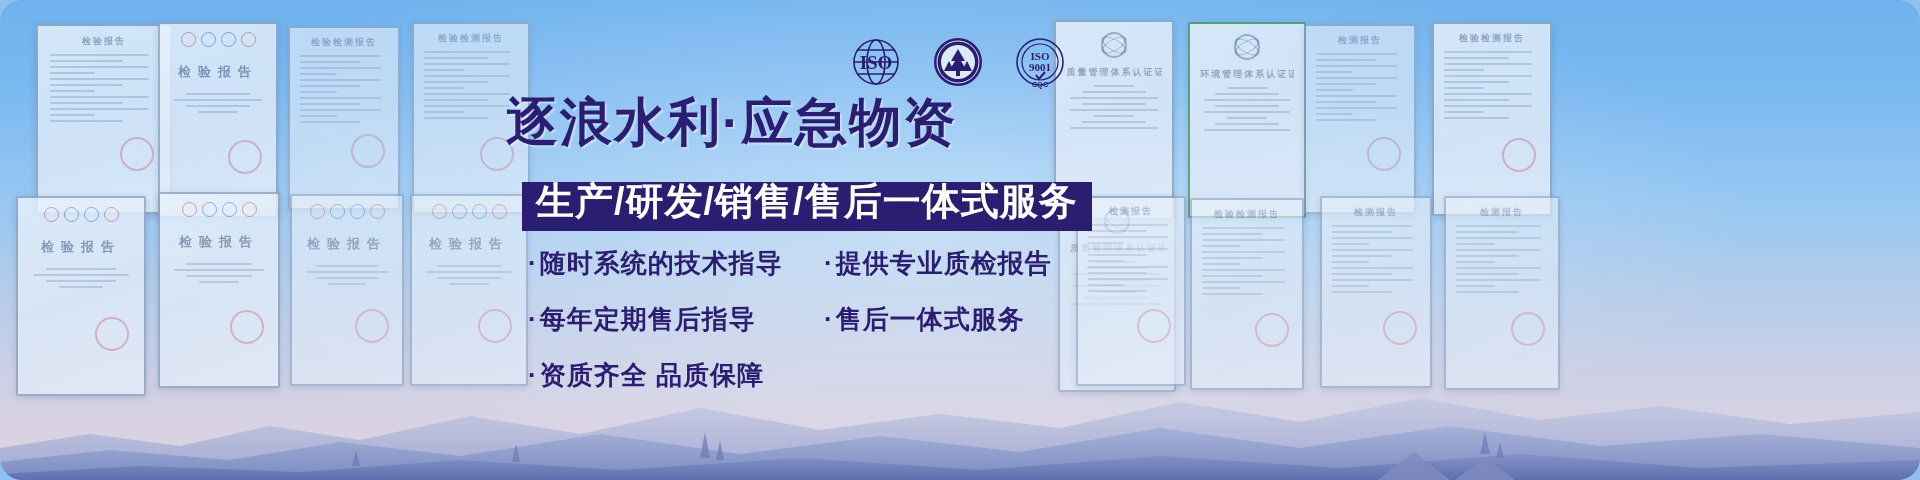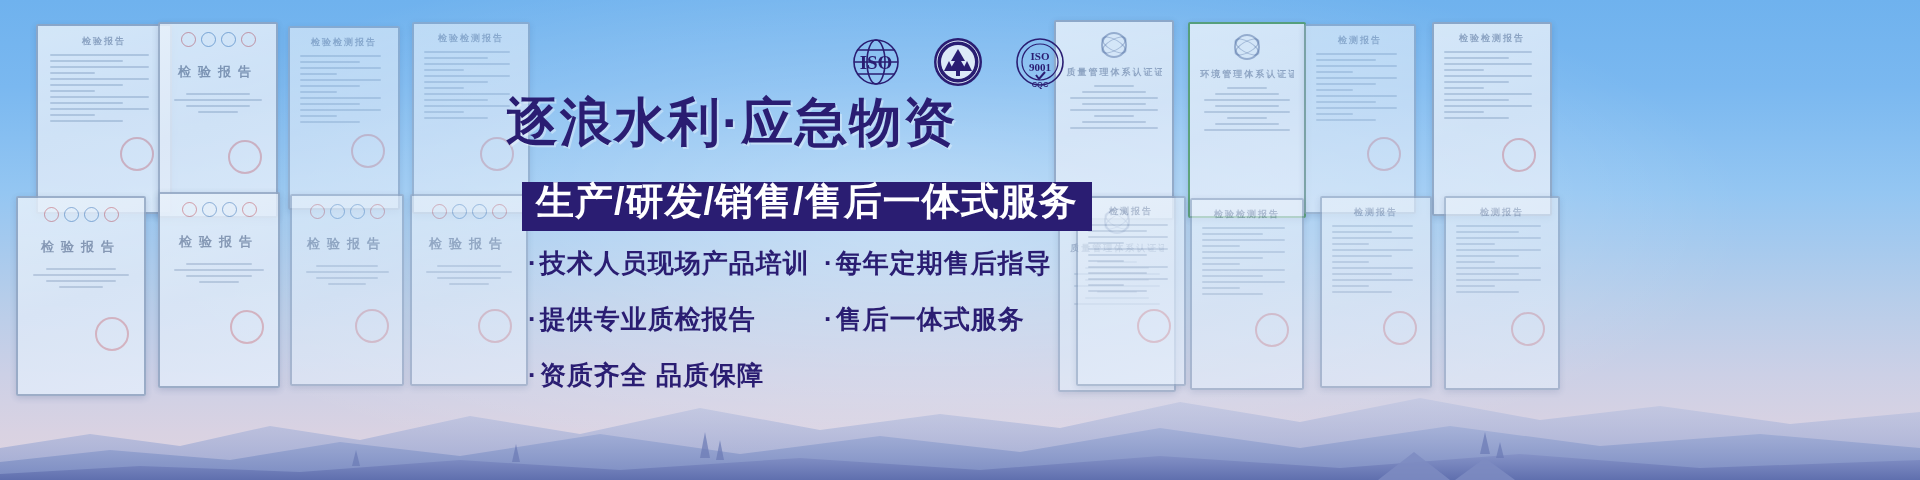--- a/index.html
+++ b/index.html
@@ -16,20 +16,21 @@
     overflow:hidden;
     background:
       linear-gradient(180deg,
         #6fb2ee 0%,
         #7ab8f0 18%,
         #94c6f2 40%,
         #b6cdea 62%,
         #ccd0e6 78%,
         #d9d2e2 90%,
         #ded4e0 100%);
+    border-radius: 22px;
   }
   
   .sky-glow {
     position:absolute; inset:0;
     background:radial-gradient(ellipse 60% 80% at 48% 46%,
       rgba(255,255,255,0.40) 0%,
       rgba(255,255,255,0.18) 38%,
       rgba(255,255,255,0) 72%);
     pointer-events:none;
   }
@@ -514,20 +515,20 @@
       </div>
     </div>
 
     <h1 class="headline">逐浪水利·应急物资</h1>
 
     <div class="subbar">
       <div class="subbar-text">生产/研发/销售/售后一体式服务</div>
     </div>
 
     <div class="features" id="features">
-        <div class="feat"><span class="dot">·</span><span>技术人员现场产品培训</span></div>
+        <div class="feat"><span class="dot">·</span><span>随时系统的技术指导</span></div>
+        <div class="feat"><span class="dot">·</span><span>提供专业质检报告</span></div>
         <div class="feat"><span class="dot">·</span><span>每年定期售后指导</span></div>
-        <div class="feat"><span class="dot">·</span><span>提供专业质检报告</span></div>
         <div class="feat"><span class="dot">·</span><span>售后一体式服务</span></div>
         <div class="feat"><span class="dot">·</span><span>资质齐全 品质保障</span></div>
       </div>
   </div>
 </div>
 
 </body></html>

